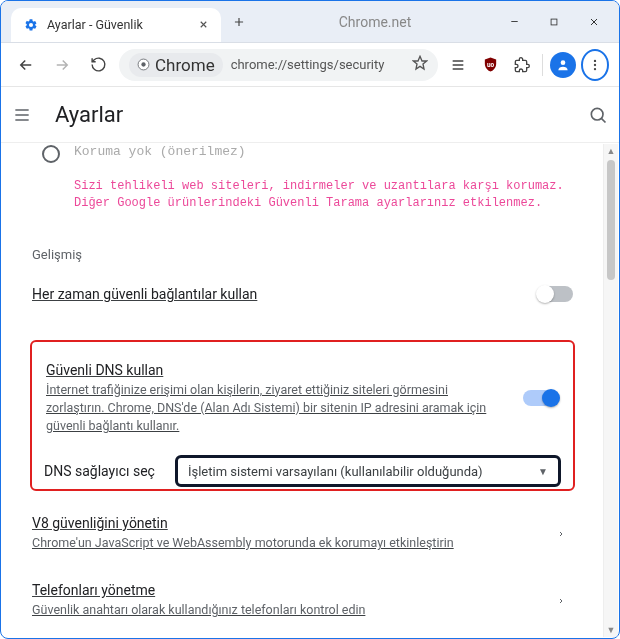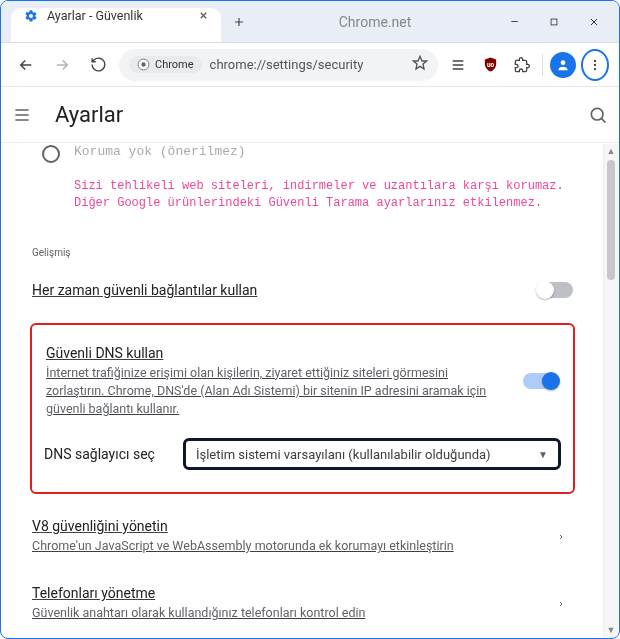--- a/index.html
+++ b/index.html
@@ -1,34 +1,34 @@
 <!DOCTYPE html>
 <html><head>
 <meta charset="utf-8">
 <style>
   * { box-sizing: border-box; margin: 0; padding: 0; }
   html, body { width: 620px; height: 639px; font-family: "Segoe UI", Roboto, Arial, sans-serif; background: #fff; overflow: hidden; }
   body { border: 1px solid #1a73e8; border-radius: 8px; position: relative; }
 
   
   .titlebar { height: 42px; display: flex; align-items: center; background: #e9eef6; border-bottom: 1px solid #d9dee6; }
-  .tab { display: flex; align-items: flex-start; gap: 8px; background: #fff; height: 34px; margin-left: 10px; margin-top: 6px; padding: 0 12px; border-radius: 10px 10px 0 0; min-width: 210px; font-size: 12.5px; color: #333; }
+  .tab { display: flex; align-items: center; gap: 8px; background: #fff; height: 34px; margin-left: 10px; margin-top: 6px; padding: 0 12px; border-radius: 10px 10px 0 0; min-width: 210px; font-size: 12.5px; color: #333; }
   .favicon { width: 16px; height: 16px; display: inline-flex; align-items: center; justify-content: center; color: #1a73e8; }
   .tab .close { margin-left: auto; color: #555; font-size: 14px; }
   .newtab { width: 28px; height: 28px; margin-left: 4px; display: flex; align-items: center; justify-content: center; color: #444; font-size: 18px; border-radius: 50%; }
   .titlecenter { flex: 1; text-align: center; color: #888; font-size: 14px; }
   .wincontrols { display: flex; gap: 6px; padding-right: 8px; }
   .wbtn { width: 34px; height: 28px; display: flex; align-items: center; justify-content: center; color: #333; border-radius: 4px; }
 
   
   .toolbar { height: 44px; display: flex; align-items: center; gap: 6px; padding: 0 10px; border-bottom: 1px solid #e6e6e6; background: #fff; }
   .ibtn { width: 30px; height: 30px; display: flex; align-items: center; justify-content: center; color: #444; border-radius: 50%; }
   .ibtn.disabled { color: #b4b4b4; }
   .omnibox { flex: 1; height: 32px; background: #f1f3f4; border-radius: 16px; display: flex; align-items: center; padding: 0 10px; gap: 8px; font-size: 13px; color: #444; overflow: hidden; }
-  .omnibox .chip { display: flex; align-items: center; gap: 5px; background: #e8eaed; padding: 2px 8px; border-radius: 12px; font-size: 11px; color: #333; }
+  .omnibox .chip { display: flex; align-items: center; gap: 5px; background: #e8eaed; padding: 2px 8px; border-radius: 12px; font-size: 17px; color: #333; }
   .omnibox .url { color: #555; white-space: nowrap; }
   .omnibox .star { margin-left: auto; color: #555; }
   .ext-icons { display: flex; gap: 4px; align-items: center; }
   .ext-icons .ibtn { width: 28px; }
   .vsep { width: 1px; height: 22px; background: #ddd; margin: 0 2px; }
   .avatar { width: 26px; height: 26px; border-radius: 50%; background: #1a73e8; display: flex; align-items: center; justify-content: center; }
   .avatar svg { color: #fff; }
   .menu3 { border: 2px solid #1a73e8; border-radius: 50%; width: 32px; height: 32px; }
 
   
@@ -43,37 +43,37 @@
   .thumb { position: absolute; left: 3px; right: 3px; top: 16px; height: 120px; background: #c7c7c7; border-radius: 4px; }
   .scrollbar .arrow { position: absolute; left: 0; right: 0; height: 14px; display:flex; align-items:center; justify-content:center; color:#888; font-size: 9px;}
   .scrollbar .up { top: 0; }
   .scrollbar .down { bottom: 0; }
 
   .radio-row { display: flex; gap: 14px; padding: 0 0 6px 12px; font-family: Liberation Mono, monospace; }
   .radio-col .rtitle { font-size: 13px; color: #aaa; }
   .radio-col .rdesc { font-size: 12px; color: #ec4899; margin-top: 19px; line-height: 1.45; }
   .radio-circle { width: 18px; height: 18px; border: 2px solid #5f6368; border-radius: 50%; margin-top: 1px; flex-shrink: 0; }
 
-  .section-label { font-size: 10px; color: #5f6368; margin: 28px 0 18px 2px; }
+  .section-label { font-size: 13px; color: #5f6368; margin: 28px 0 18px 2px; }
 
   .setting { display: flex; align-items: center; gap: 14px; padding: 6px 2px; text-decoration: underline; }
   .setting .txt { flex: 1; }
   .setting .stitle { font-size: 14px; color: #202124; }
   .setting .sdesc { font-size: 12.5px; color: #5f6368; margin-top: 3px; line-height: 1.45; }
   .chev { color: #5f6368; width: 24px; display: flex; justify-content: center; }
 
   .toggle { width: 36px; height: 16px; border-radius: 10px; position: relative; flex-shrink: 0; }
   .toggle .knob { width: 18px; height: 18px; border-radius: 50%; position: absolute; top: -1px; box-shadow: 0 1px 2px rgba(0,0,0,.3); }
   .toggle.off { background: #bdc1c6; }
   .toggle.off .knob { left: -1px; background: #fff; }
   .toggle.on { background: #aecbfa; }
   .toggle.on .knob { right: -1px; background: #1a73e8; }
 
-  .redbox { border: 2px solid #e02020; border-radius: 6px; padding: 14px 12px 22px 12px; margin-top: 19px; }
-  .dns-row { display: flex; align-items: center; gap: 28px; margin-top: 14px; }
+  .redbox { border: 2px solid #e02020; border-radius: 6px; padding: 14px 12px 2px 12px; margin-top: 32px; }
+  .dns-row { display: flex; align-items: center; gap: 20px; margin-top: 14px; }
   .dns-row .lbl { flex: 0 0 auto; font-size: 14px; color: #202124; }
   .select { flex: 1; height: 32px; border: 3px solid #0f172a; border-radius: 6px; display: flex; align-items: center; padding: 0 10px; font-size: 13px; color: #3c4043; background: #fff; }
   .select .caret { margin-left: auto; color: #5f6368; font-size: 10px; }
 
   .gap20 { height: 18px; }
 </style>
 </head>
 <body>
 
 <div class="titlebar">

